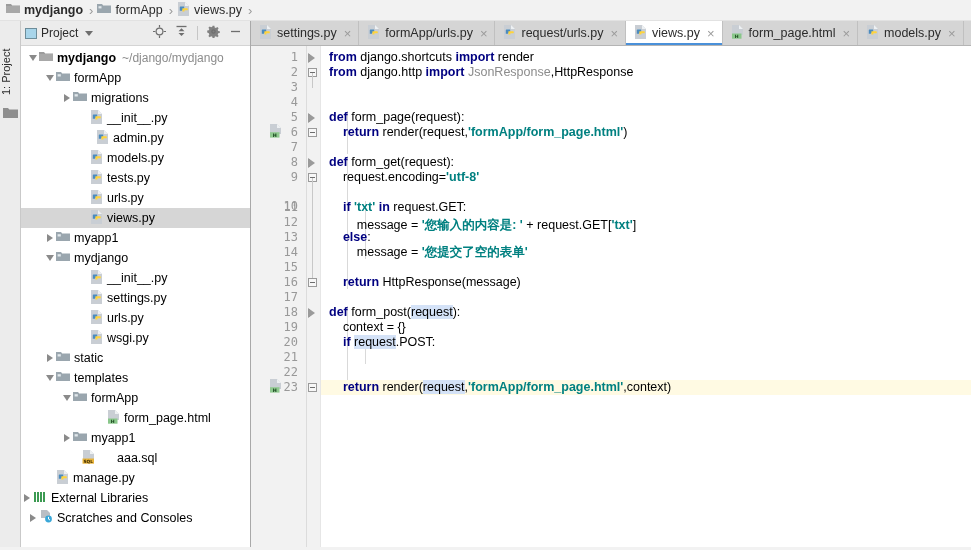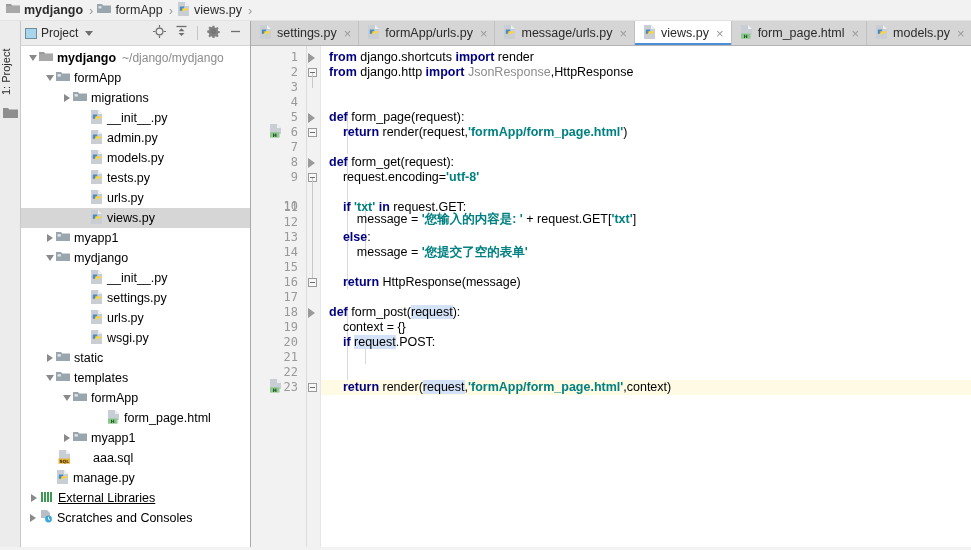--- a/index.html
+++ b/index.html
@@ -315,21 +315,21 @@
           <div class="node" style="padding-left: 57px;">
             <span class="arrow"></span>
             <span class="ic"><svg width="13" height="14" viewBox="0 0 13 14">
                 <path d="M1 0h7l4 4v10H1z" fill="#c9ced4"></path>
                 <path d="M8 0l4 4H8z" fill="#eef1f3"></path>
                 <path d="M3 4.5h4.2v3.2H5.2v1H2.8V5.4c0-.5.2-.9 1.2-.9z" fill="#4b8bbe"></path>
                 <path d="M9.6 6.2H5.4v3.2h2V8.3h2.2c1 0 1.2-.4 1.2-.9V6.9c0-.4-.2-.7-1.2-.7z" fill="#ffd43b"></path>
               </svg></span>
             <span class="nlabel">__init__.py</span>
           </div>
-          <div class="node" style="padding-left: 57px;">
+          <div class="node" style="padding-left: 57px; margin-left: 6px;">
             <span class="arrow"></span>
             <span class="ic"><svg width="13" height="14" viewBox="0 0 13 14">
                 <path d="M1 0h7l4 4v10H1z" fill="#c9ced4"></path>
                 <path d="M8 0l4 4H8z" fill="#eef1f3"></path>
                 <path d="M3 4.5h4.2v3.2H5.2v1H2.8V5.4c0-.5.2-.9 1.2-.9z" fill="#4b8bbe"></path>
                 <path d="M9.6 6.2H5.4v3.2h2V8.3h2.2c1 0 1.2-.4 1.2-.9V6.9c0-.4-.2-.7-1.2-.7z" fill="#ffd43b"></path>
               </svg></span>
             <span class="nlabel">admin.py</span>
           </div>
           <div class="node" style="padding-left: 57px;">
@@ -463,41 +463,41 @@
             <span class="nlabel">form_page.html</span>
           </div>
           <div class="node" style="padding-left: 40px;">
             <span class="arrow right"></span>
             <span class="ic"><svg width="14" height="11" viewBox="0 0 14 11">
                 <path d="M0 1h5l1.2 1.5H14V10H0z" fill="#9aa6ae"></path>
                 <rect x="1.6" y="3.2" width="3.2" height="2.3" fill="#e2e8ec"></rect>
               </svg></span>
             <span class="nlabel">myapp1</span>
           </div>
-          <div class="node" style="padding-left: 7px; gap: 18px;">
+          <div class="node" style="padding-left: 31px; gap: 18px;">
             <span class="arrow"></span>
             <span class="ic"><svg width="13" height="14" viewBox="0 0 13 14">
                 <path d="M1 0h7l4 4v6H1z" fill="#c9ced4"></path>
                 <path d="M8 0l4 4H8z" fill="#eef1f3"></path>
                 <rect x="0.5" y="8.5" width="11.5" height="5.2" fill="#e8b33a"></rect>
                 <text x="6.2" y="12.8" font-size="4.3" text-anchor="middle" fill="#3a2a00" font-family="DejaVu Sans, sans-serif" font-weight="bold">SQL</text>
               </svg></span>
             <span class="nlabel">aaa.sql</span>
           </div>
           <div class="node" style="padding-left: 23px;">
             <span class="arrow"></span>
             <span class="ic"><svg width="13" height="14" viewBox="0 0 13 14">
                 <path d="M1 0h7l4 4v10H1z" fill="#c9ced4"></path>
                 <path d="M8 0l4 4H8z" fill="#eef1f3"></path>
                 <path d="M3 4.5h4.2v3.2H5.2v1H2.8V5.4c0-.5.2-.9 1.2-.9z" fill="#4b8bbe"></path>
                 <path d="M9.6 6.2H5.4v3.2h2V8.3h2.2c1 0 1.2-.4 1.2-.9V6.9c0-.4-.2-.7-1.2-.7z" fill="#ffd43b"></path>
               </svg></span>
             <span class="nlabel">manage.py</span>
           </div>
-          <div class="node" style="padding-left: 7px; text-decoration: underline;">
+          <div class="node" style="padding-left: 0;">
             <span class="arrow right"></span>
             <span class="ic"><svg width="14" height="12" viewBox="0 0 14 12">
                 <rect x="1" y="1" width="2" height="10" fill="#3c9a52"></rect>
                 <rect x="4" y="1" width="2" height="10" fill="#3c9a52"></rect>
                 <rect x="7" y="1" width="2" height="10" fill="#3c9a52"></rect>
                 <rect x="10" y="1" width="2" height="10" fill="#3c9a52"></rect>
               </svg></span>
             <span class="nlabel">External Libraries</span>
           </div>
           <div class="node" style="padding-left: 6px;">
@@ -534,21 +534,21 @@
             <span>formApp/urls.py</span>
             <span class="close">×</span>
           </div>
           <div class="tab">
             <span class="ic"><svg width="13" height="14" viewBox="0 0 13 14">
                 <path d="M1 0h7l4 4v10H1z" fill="#c9ced4"></path>
                 <path d="M8 0l4 4H8z" fill="#eef1f3"></path>
                 <path d="M3 4.5h4.2v3.2H5.2v1H2.8V5.4c0-.5.2-.9 1.2-.9z" fill="#4b8bbe"></path>
                 <path d="M9.6 6.2H5.4v3.2h2V8.3h2.2c1 0 1.2-.4 1.2-.9V6.9c0-.4-.2-.7-1.2-.7z" fill="#ffd43b"></path>
               </svg></span>
-            <span>message/urls.py</span>
+            <span>request/urls.py</span>
             <span class="close">×</span>
           </div>
           <div class="tab active">
             <span class="ic"><svg width="13" height="14" viewBox="0 0 13 14">
                 <path d="M1 0h7l4 4v10H1z" fill="#c9ced4"></path>
                 <path d="M8 0l4 4H8z" fill="#eef1f3"></path>
                 <path d="M3 4.5h4.2v3.2H5.2v1H2.8V5.4c0-.5.2-.9 1.2-.9z" fill="#4b8bbe"></path>
                 <path d="M9.6 6.2H5.4v3.2h2V8.3h2.2c1 0 1.2-.4 1.2-.9V6.9c0-.4-.2-.7-1.2-.7z" fill="#ffd43b"></path>
               </svg></span>
             <span>views.py</span>
@@ -642,21 +642,21 @@
             <div class="cline" style="top: 4px;"><span class="kw">from</span><span class="plain"> django.shortcuts </span><span class="kw">import</span><span class="plain"> render</span></div>
             <div class="cline" style="top: 19px;"><span class="kw">from</span><span class="plain"> django.http </span><span class="kw">import</span><span class="plain"> </span><span class="cls">JsonResponse</span><span class="plain">,</span><span class="plain">HttpResponse</span></div>
             <div class="cline" style="top: 49px;"></div>
             <div class="cline" style="top: 64px;"><span class="kw">def</span><span class="plain"> form_page(request):</span></div>
             <div class="cline" style="top: 79px;"><span class="plain">    </span><span class="kw">return</span><span class="plain"> render(request,</span><span class="str">'formApp/form_page.html'</span><span class="plain">)</span></div>
             <div class="cline" style="top: 94px;"></div>
             <div class="cline" style="top: 109px;"><span class="kw">def</span><span class="plain"> form_get(request):</span></div>
             <div class="cline" style="top: 124px;"><span class="plain">    request.encoding=</span><span class="str">'utf-8'</span></div>
             <div class="cline" style="top: 139px;"></div>
             <div class="cline" style="top: 154px;"><span class="plain">    </span><span class="kw">if</span><span class="plain"> </span><span class="str">'txt'</span><span class="plain"> </span><span class="kw">in</span><span class="plain"> request.GET:</span></div>
-            <div class="cline" style="top: 166px;"><span class="plain">        message = </span><span class="str">'您输入的内容是: '</span><span class="plain"> + request.GET[</span><span class="str">'txt'</span><span class="plain">]</span></div>
+            <div class="cline" style="top: 172px;"><span class="plain">        message = </span><span class="str">'您输入的内容是: '</span><span class="plain"> + request.GET[</span><span class="str">'txt'</span><span class="plain">]</span></div>
             <div class="cline" style="top: 184px;"><span class="plain">    </span><span class="kw">else</span><span class="plain">:</span></div>
             <div class="cline" style="top: 199px;"><span class="plain">        message = </span><span class="str">'您提交了空的表单'</span></div>
             <div class="cline" style="top: 214px;"></div>
             <div class="cline" style="top: 229px;"><span class="plain">    </span><span class="kw">return</span><span class="plain"> HttpResponse(message)</span></div>
             <div class="cline" style="top: 244px;"></div>
             <div class="cline" style="top: 259px;"><span class="kw">def</span><span class="plain"> form_post(</span><span class="hl">request</span><span class="plain">):</span></div>
             <div class="cline" style="top: 274px;"><span class="plain">    context = {}</span></div>
             <div class="cline" style="top: 289px;"><span class="plain">    </span><span class="kw">if</span><span class="plain"> </span><span class="hl">request</span><span class="plain">.POST:</span></div>
             <div class="cline" style="top: 319px;"></div>
             <div class="cline caret-row" style="top: 334px;"><span class="plain">    </span><span class="kw">return</span><span class="plain"> render(</span><span class="hl">request</span><span class="plain">,</span><span class="str">'formApp/form_page.html'</span><span class="plain">,context)</span></div>

